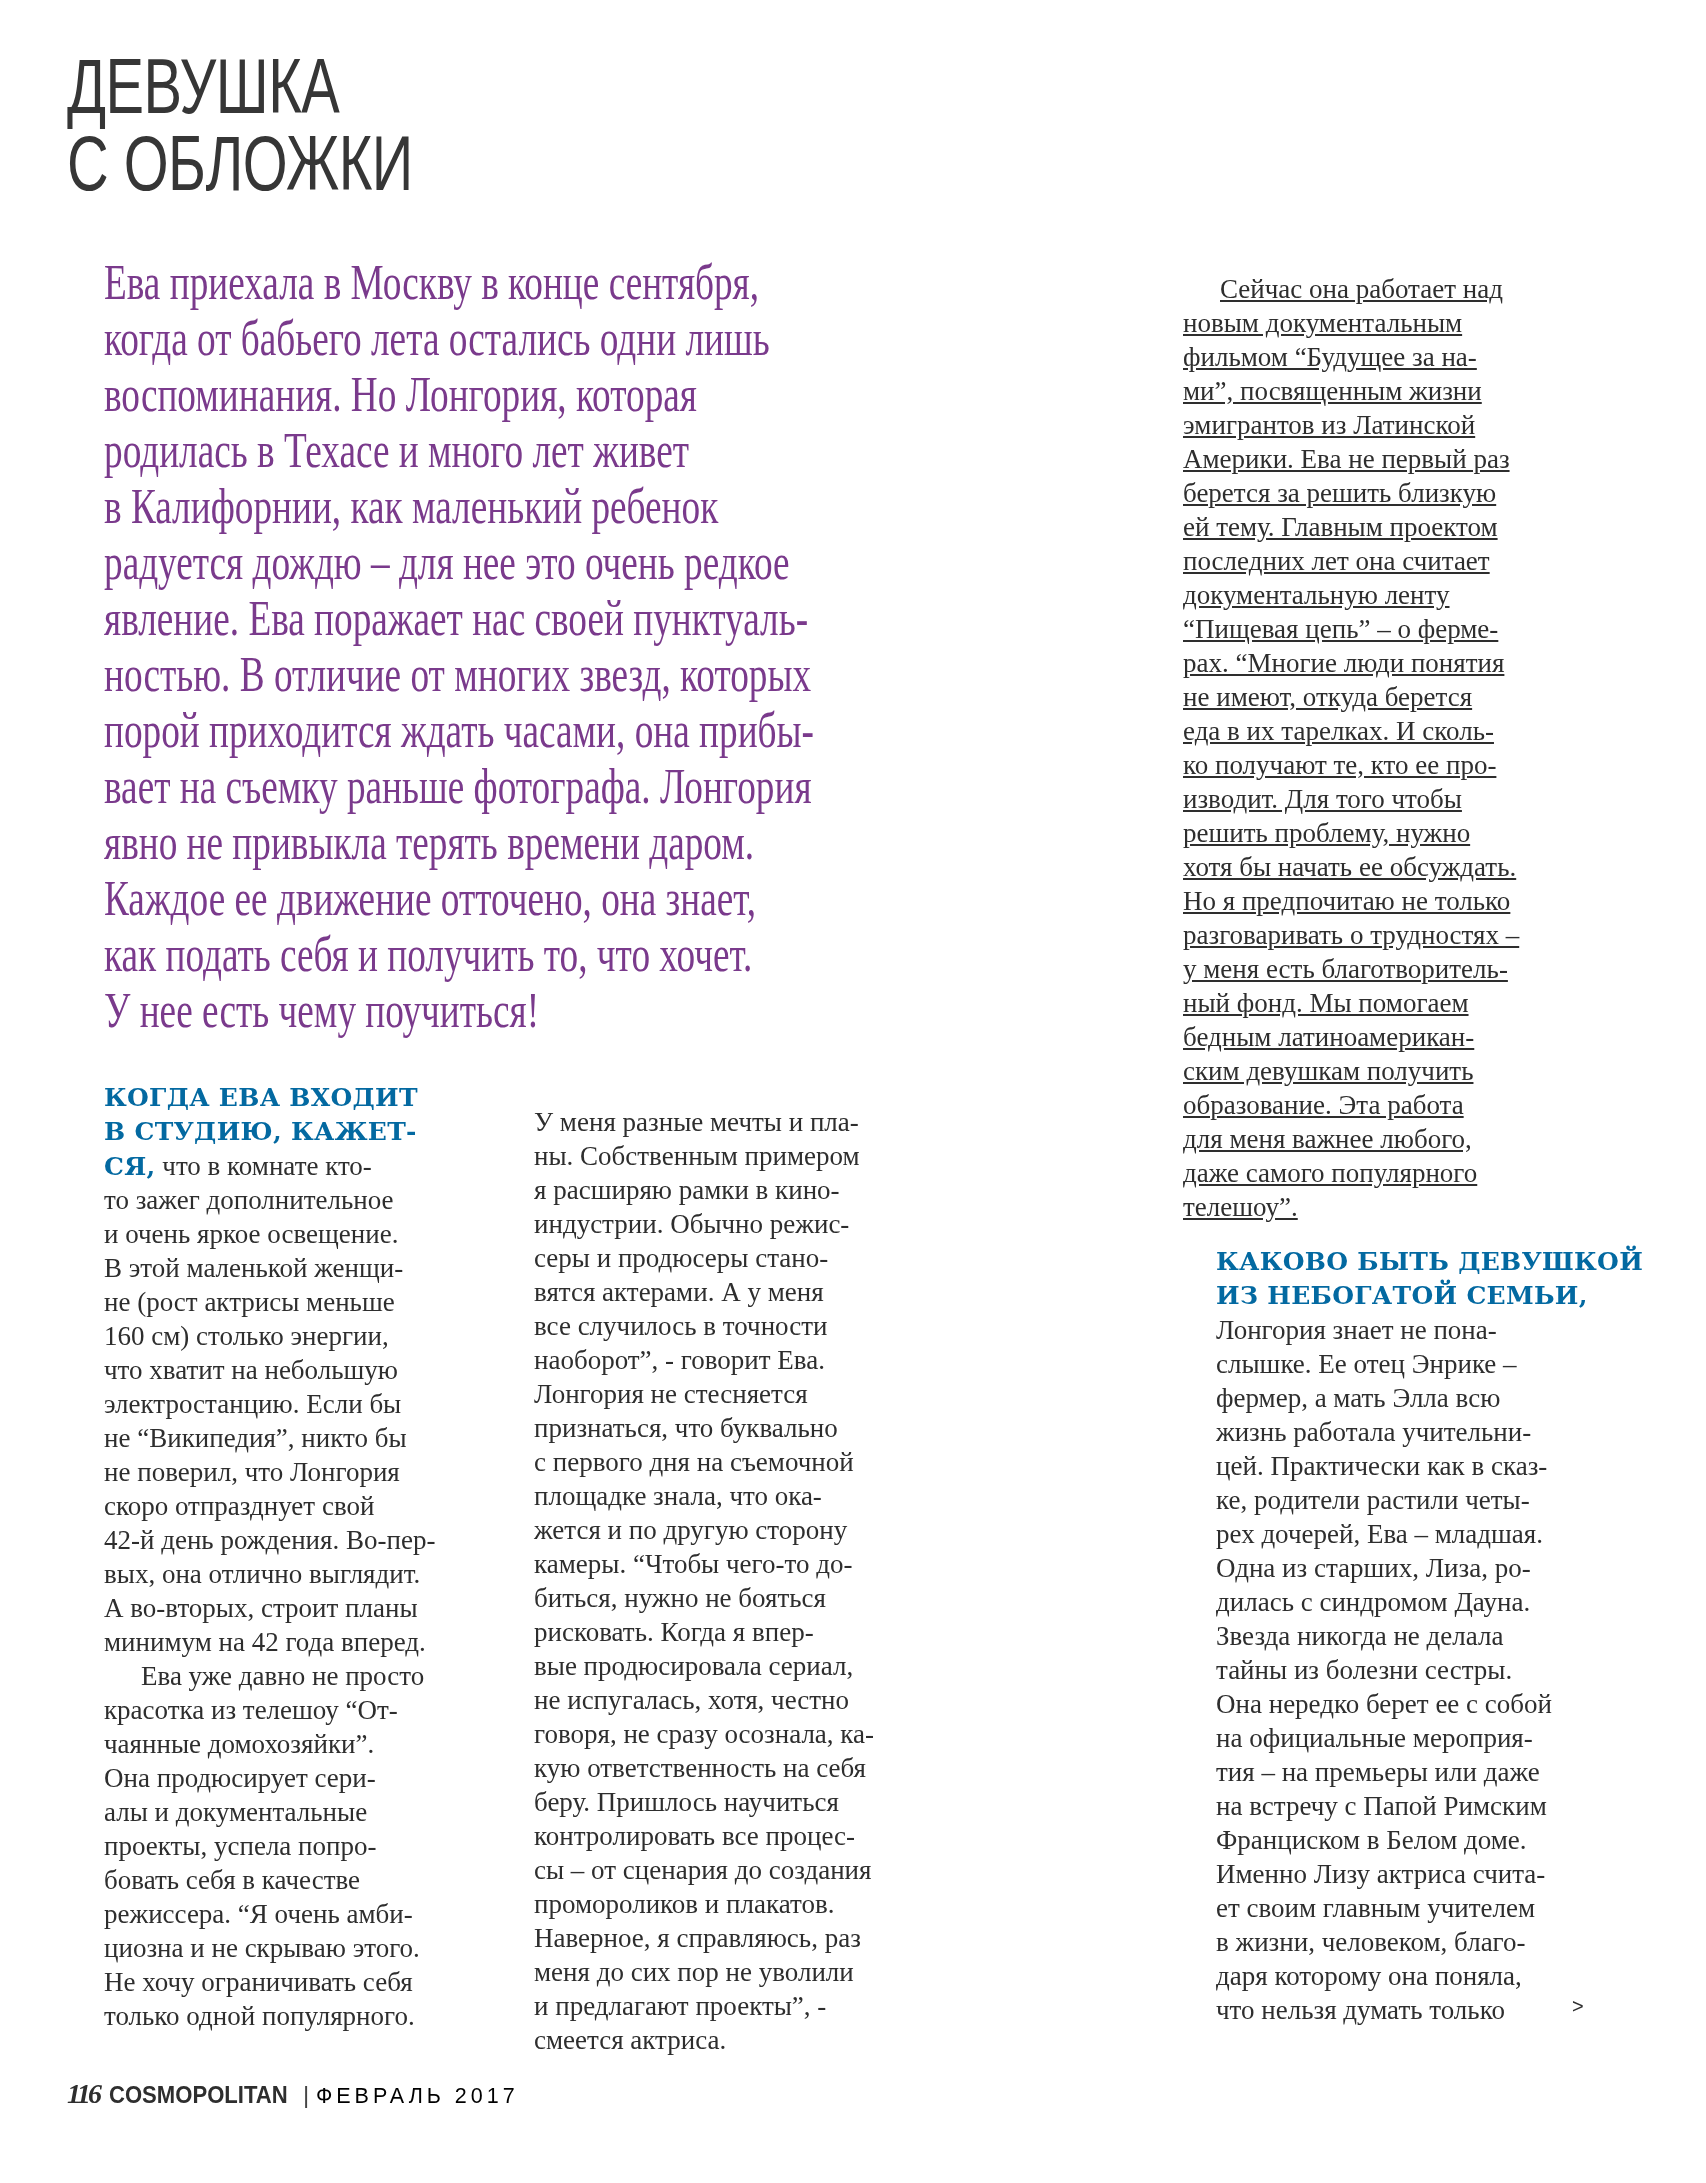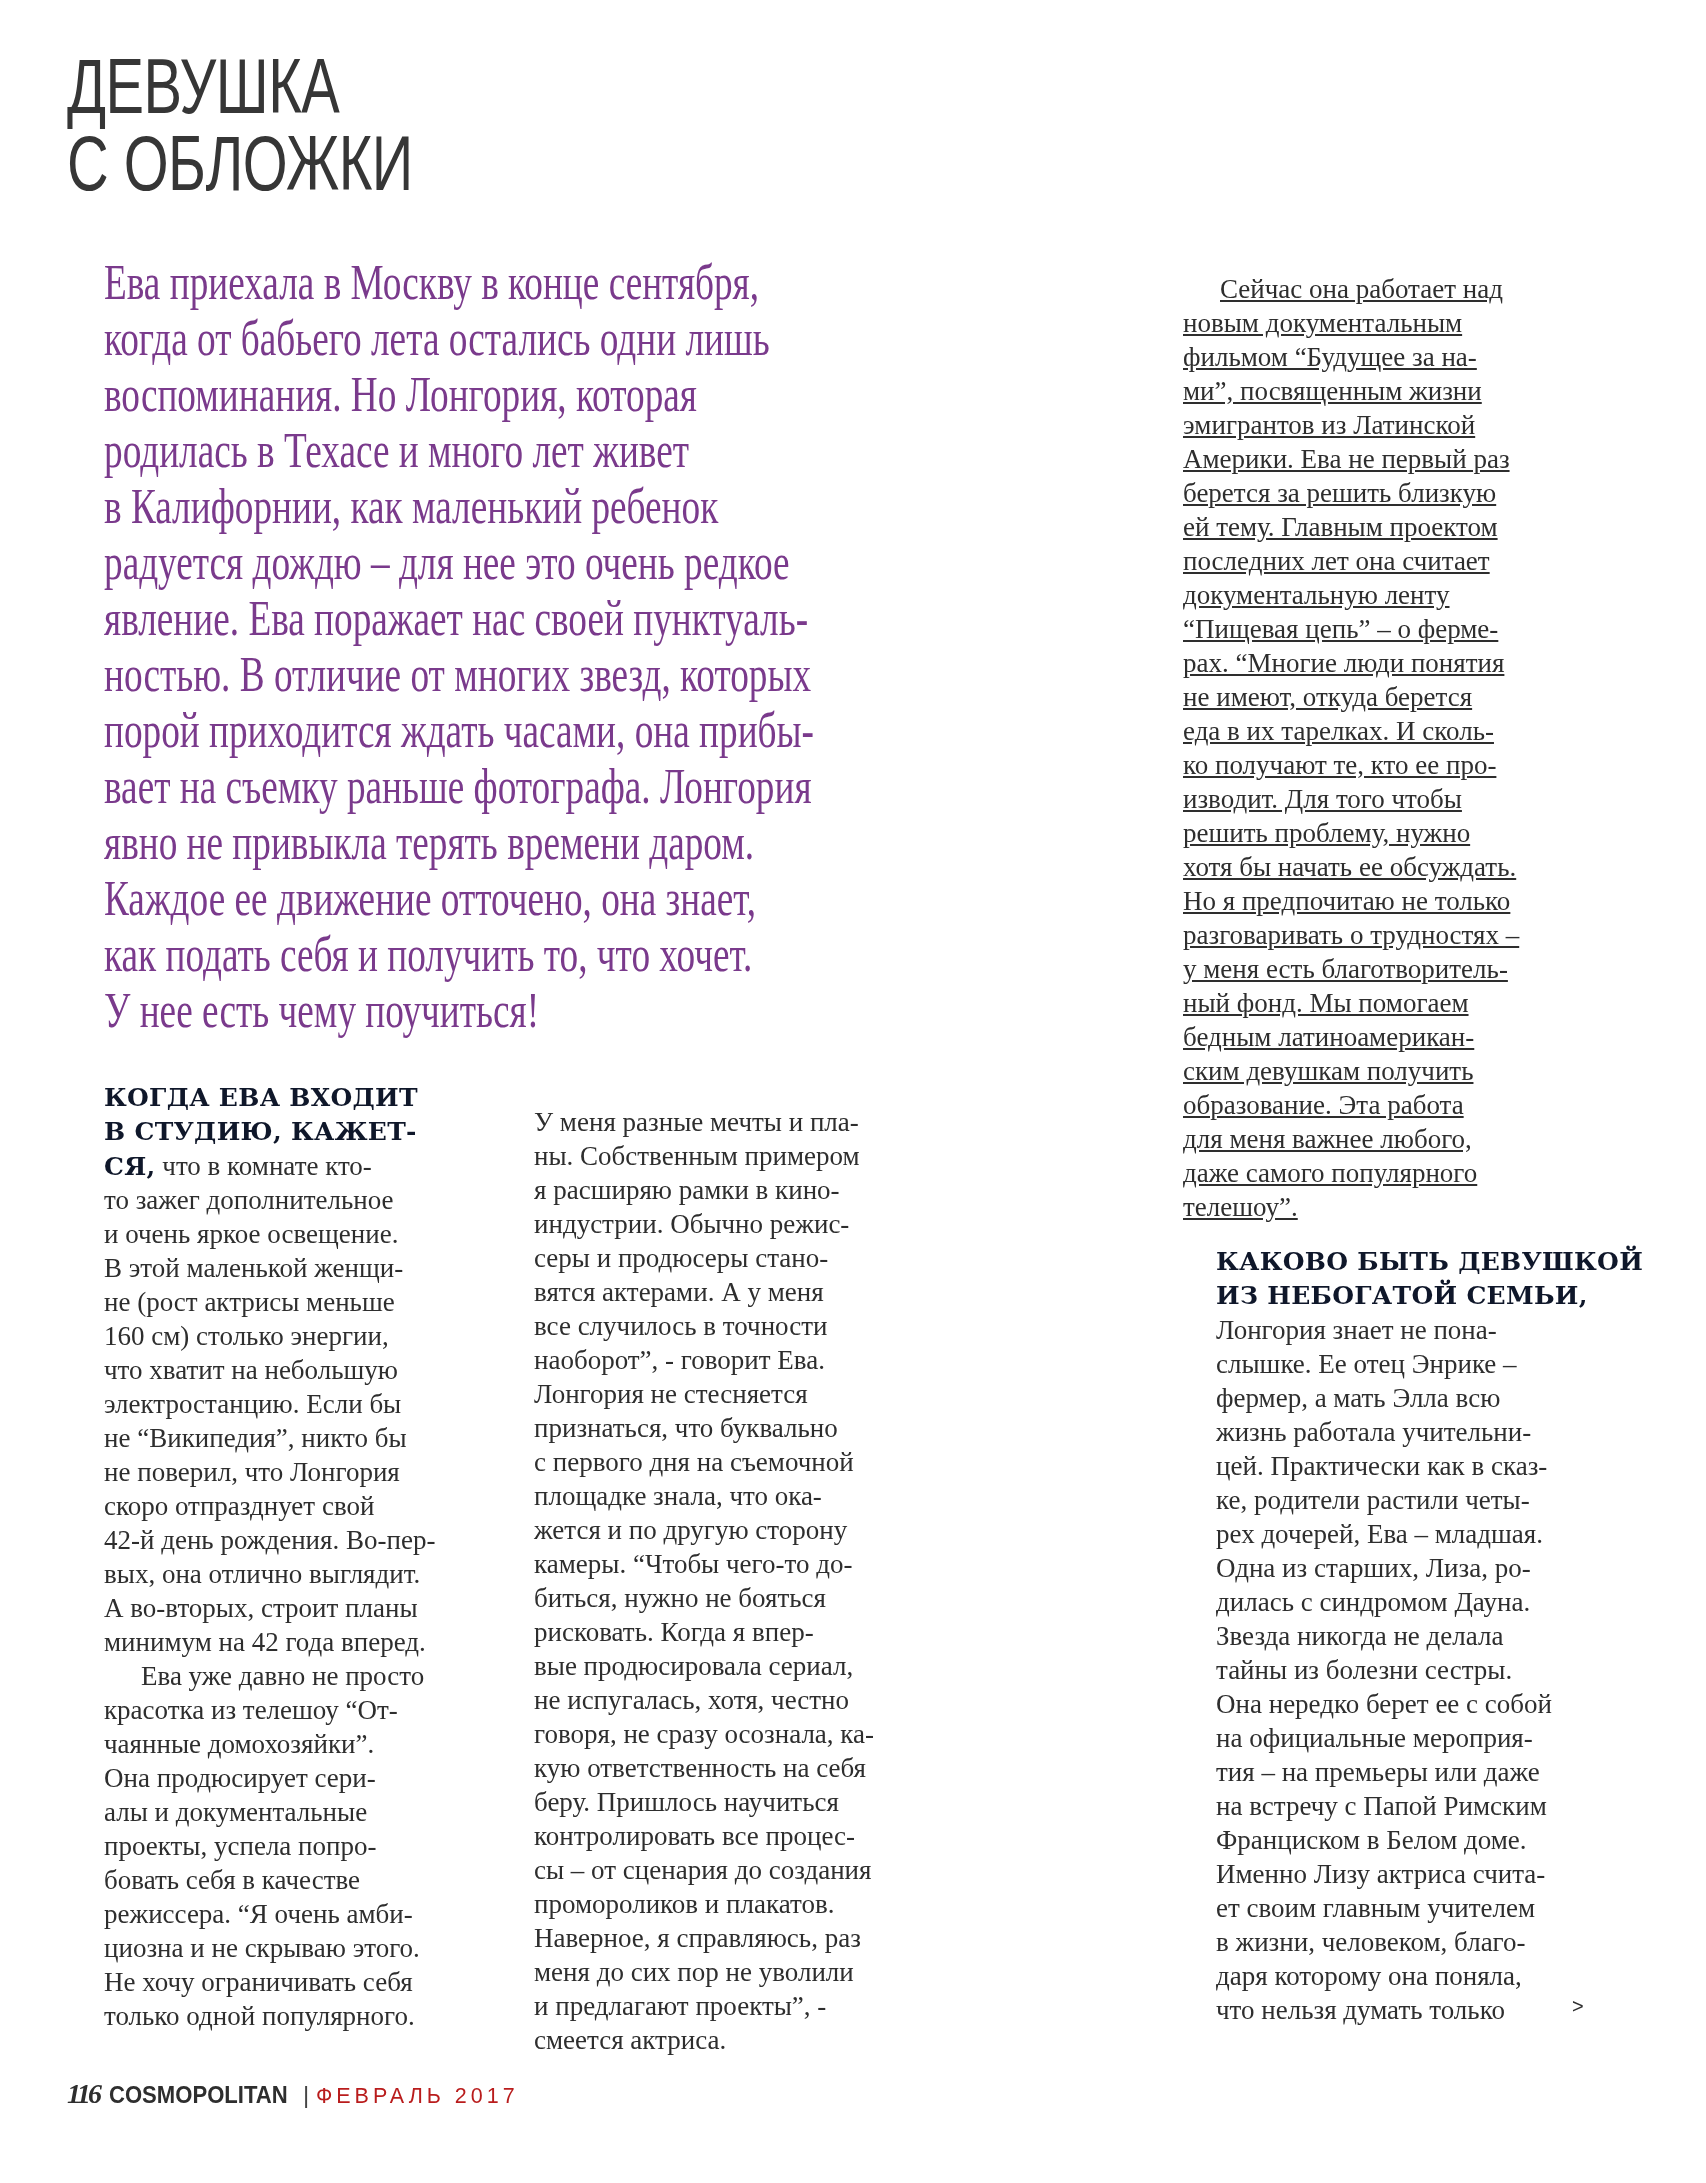--- a/index.html
+++ b/index.html
@@ -9,28 +9,28 @@
   .title div { display:block; }
   .lead { position:absolute; left:104px; top:254px; width:1412px; font-family:"Liberation Serif", serif; font-size:50px;
     line-height:56px; color:#7a3a8c; transform:scaleX(0.745); transform-origin:left top; white-space:nowrap; }
   .lead div { display:block; height:56px; }
   .col { position:absolute; font-family:"Liberation Serif", serif; font-size:27px; line-height:34px; color:#2e2e2e; white-space:nowrap; }
   .col .ln { display:block; height:34px; }
   .col1 { left:104px; top:1081px; }
   .col2 { left:534px; top:1105px; }
   .col3 { left:1183px; top:272px;text-decoration:underline; }
   .col3b { left:1183px; top:1245px;margin-left:33px; }
-  .kicker { font-family:"DejaVu Serif", serif; font-weight:700; color:#0f172a; font-size:25px; letter-spacing:0.3px; }
+  .kicker { font-family:"DejaVu Serif", serif; font-weight:700; color:#0369a1; font-size:25px; letter-spacing:0.3px; }
   .indent { padding-left:37px; }
   .cont { position:absolute; left:1572px; top:1995px; font-family:"Liberation Sans", sans-serif; font-size:20px; color:#2e2e2e; }
   .footer { position:absolute; left:67px; top:2078px; display:flex; align-items:baseline; white-space:nowrap; }
   .pnum { font-family:"Liberation Serif", serif; font-style:italic; font-weight:700; font-size:28px; color:#2e2e2e; letter-spacing:-2.7px; margin-right:9.4px; }
   .mag { font-family:"Liberation Sans", sans-serif; font-weight:700; font-size:24px; color:#2e2e2e; transform:scaleX(0.92); transform-origin:left center; }
   .sep { font-family:"Liberation Sans", sans-serif; font-size:24px; color:#444; margin:0 6.7px 0 0; }
-  .issue { font-family:"Liberation Sans", sans-serif; font-size:21.5px; color:#b91c1c; letter-spacing:4px; font-weight:300; }
+  .issue { font-family:"Liberation Sans", sans-serif; font-size:21.5px; color:#000000; letter-spacing:4px; font-weight:300; }
 </style>
 </head>
 <body>
 
 <div class="title">
   <div>ДЕВУШКА</div>
   <div>С ОБЛОЖКИ</div>
 </div>
 
 <div class="lead">

